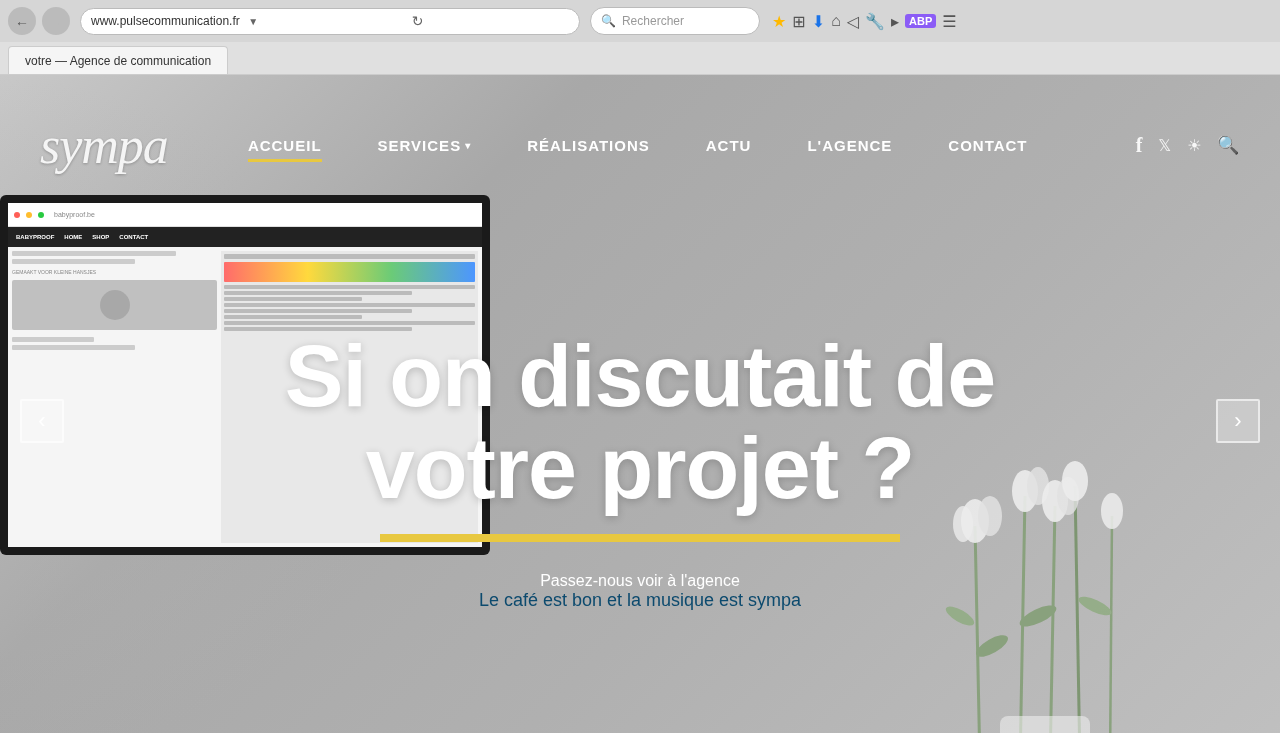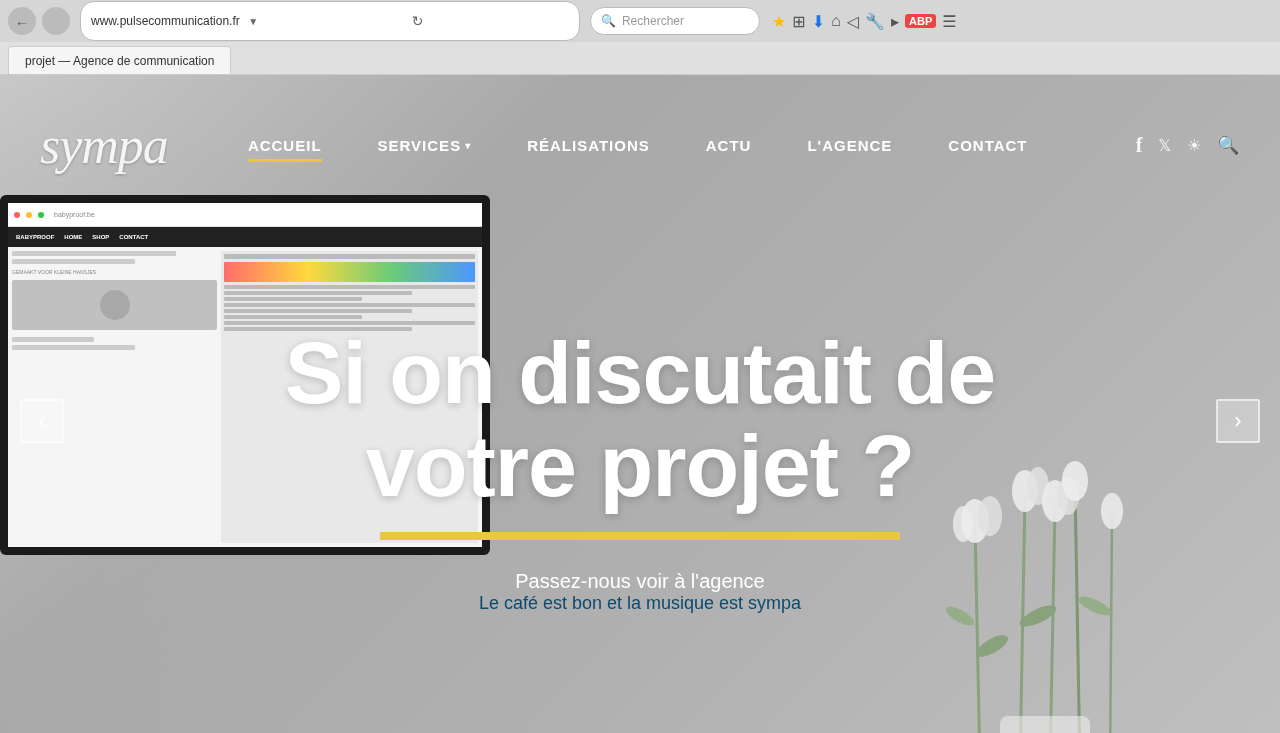--- a/index.html
+++ b/index.html
@@ -25,21 +25,21 @@
       background: #bbb;
       display: flex; align-items: center; justify-content: center;
       cursor: pointer;
       font-size: 14px;
       color: #555;
       border: none;
     }
     .browser-address-bar {
       flex: 1;
       max-width: 500px;
-      height: 40px;
+      height: 27px;
       background: #fff;
       border: 1px solid #bbb;
       border-radius: 14px;
       display: flex;
       align-items: center;
       padding: 0 10px;
       font-size: 12px;
       color: #333;
       margin: 15px 4px;
     }
@@ -211,21 +211,21 @@
       margin-bottom: 20px;
       letter-spacing: -1px;
     }
     .hero-divider {
       width: 520px;
       height: 8px;
       background: #e8c840;
       margin: 0 auto 30px auto;
     }
     .hero-sub1 {
-      font-size: 20px;
+      font-size: 16px;
       color: #fff;
       font-weight: 400;
     }
     .hero-sub2 {
       font-size: 18px;
       color: #0c4a6e;
       font-weight: 300;
     }
 
     
@@ -360,28 +360,28 @@
     </div>
 
     <div class="browser-toolbar-icons">
       <span class="browser-icon star">★</span>
       <span class="browser-icon">⊞</span>
       <span class="browser-icon blue">⬇</span>
       <span class="browser-icon">⌂</span>
       <span class="browser-icon">◁</span>
       <span class="browser-icon">🔧</span>
       <span class="browser-icon">▸</span>
-      <span class="browser-icon" style="background:#ef4444;color:#fff;border-radius:3px;padding:1px 4px;font-size:11px;font-weight:bold;">ABP</span>
+      <span class="browser-icon" style="background:#8b5cf6;color:#fff;border-radius:3px;padding:1px 4px;font-size:11px;font-weight:bold;">ABP</span>
       <span class="browser-icon">☰</span>
     </div>
   </div>
 
   <div class="browser-tabs">
     <div class="browser-tab">
-      <span>projet — Agence de communication</span>
+      <span>votre — Agence de communication</span>
     </div>
   </div>
 </div>
 
 <div class="website">
 
   <div class="bg-overlay"></div>
 
   <div class="texture-overlay"></div>
 

